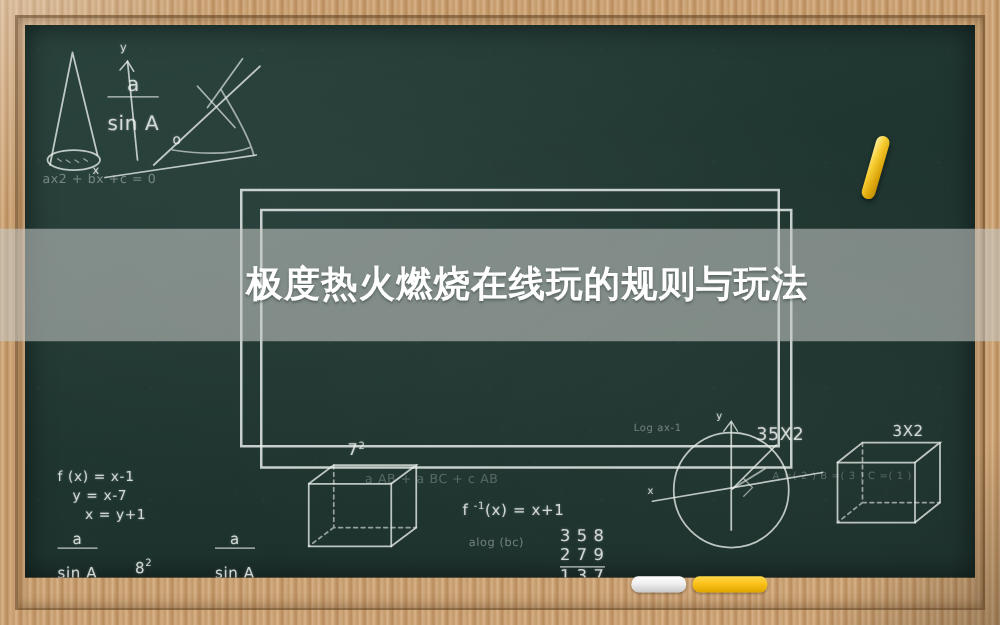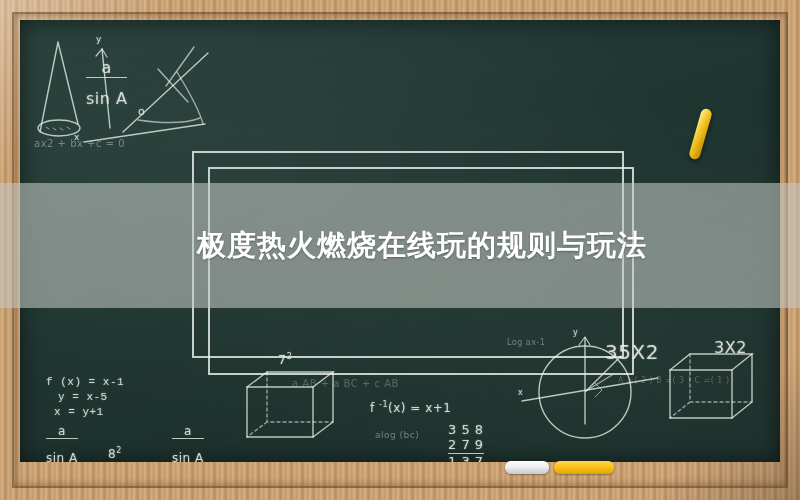--- a/index.html
+++ b/index.html
@@ -103,21 +103,21 @@
     border: 2px solid rgba(236,241,238,0.82);
     background: transparent;
   }
   .deco-outer { left: 172px; top: 131px; width: 432px; height: 207px; }
   .deco-inner { left: 188px; top: 147px; width: 426px; height: 208px; }
 
   
   .banner {
     position: absolute;
     left: 0; top: 183px;
-    width: 800px; height: 125px;
+    width: 800px; height: 90px;
     background: rgba(196,200,197,0.58);
     display: flex;
     align-items: center;
     justify-content: center;
     z-index: 5;
     padding-left: 44px;
   }
   .banner-title {
     font-family: "DejaVu Sans", "Liberation Sans", sans-serif;
     font-size: 29px;
@@ -217,24 +217,24 @@
         <span class="den">sin A</span>
       </span>
     </div>
 
     <div class="chalk-text faded" style="left:14px; top:118px; font-size:10px;">ax2 + bx +c = 0</div>
 
     <div class="chalk-text" style="left:76px; top:14px; font-size:9px;">y</div>
     <div class="chalk-text" style="left:54px; top:112px; font-size:9px;">x</div>
     <div class="chalk-text" style="left:118px; top:85px; font-size:11px;">o</div>
 
-    <div class="chalk-text" style="left:26px; top:355px; font-size:11px; line-height:1.35;font-family:Liberation Mono, monospace;">
+    <div class="chalk-text" style="left:26px; top:355px; font-size:11px; line-height:1.35;">
       <div>f (x) = x-1</div>
-      <div style="margin-left:12px;">y = x-5</div>
-      <div style="margin-left:8px;">x = y+1</div>
+      <div style="margin-left:12px;">y = x-7</div>
+      <div style="margin-left:22px;">x = y+1</div>
     </div>
 
     <div class="chalk-text" style="left:26px; top:405px; font-size:12px;">
       <span class="frac">
         <span class="num">a</span>
         <span class="den">sin A</span>
       </span>
     </div>
 
     <div class="chalk-text" style="left:88px; top:426px; font-size:12px;"><span>8</span><sup style="font-size:8px;">2</sup></div>
@@ -255,22 +255,22 @@
     <div class="chalk-text faded" style="left:355px; top:410px; font-size:9px;">alog (bc)</div>
 
     <div class="chalk-text" style="left:428px; top:402px; font-size:13px; line-height:1.18;">
       <div>3 5 8</div>
       <div style="border-bottom:1px solid rgba(233,238,235,0.8);text-align:center;">2 7 9</div>
       <div>1 3 7</div>
     </div>
 
     <div class="chalk-text faded" style="left:487px; top:318px; font-size:8px;">Log ax-1</div>
 
-    <div class="chalk-text" style="left:585px; top:320px; font-size:20px;">35X2</div>
-    <div class="chalk-text" style="left:694px; top:318px; font-size:16px;">3X2</div>
+    <div class="chalk-text" style="left:585px; top:320px; font-size:14px;">35X2</div>
+    <div class="chalk-text" style="left:694px; top:318px; font-size:12px;">3X2</div>
     <div class="chalk-text faint" style="left:598px; top:356px; font-size:8px;">A =( 2 ) B =( 3 ) C =( 1 )</div>
 
     <div class="chalk-text" style="left:553px; top:308px; font-size:8px;">y</div>
     <div class="chalk-text" style="left:498px; top:368px; font-size:8px;">x</div>
 
     <div class="deco-rect deco-outer"></div>
     <div class="deco-rect deco-inner"></div>
 
     <div class="loose-chalk"></div>
   </div>

